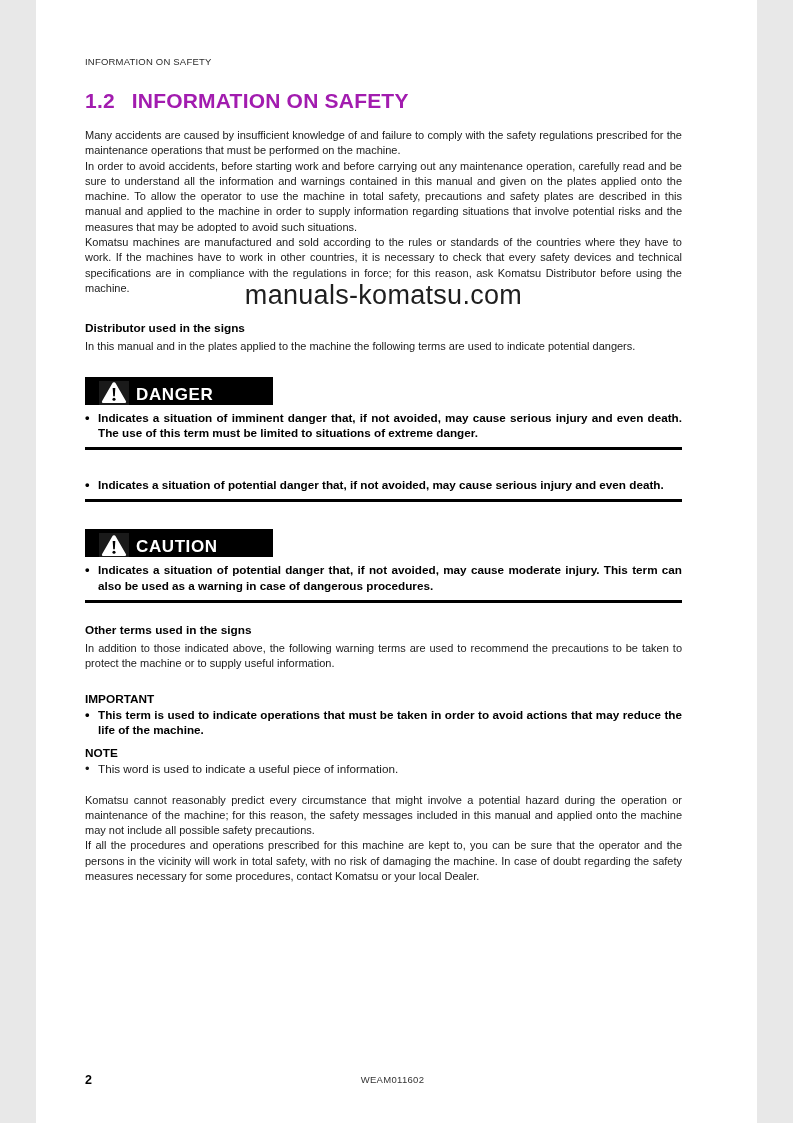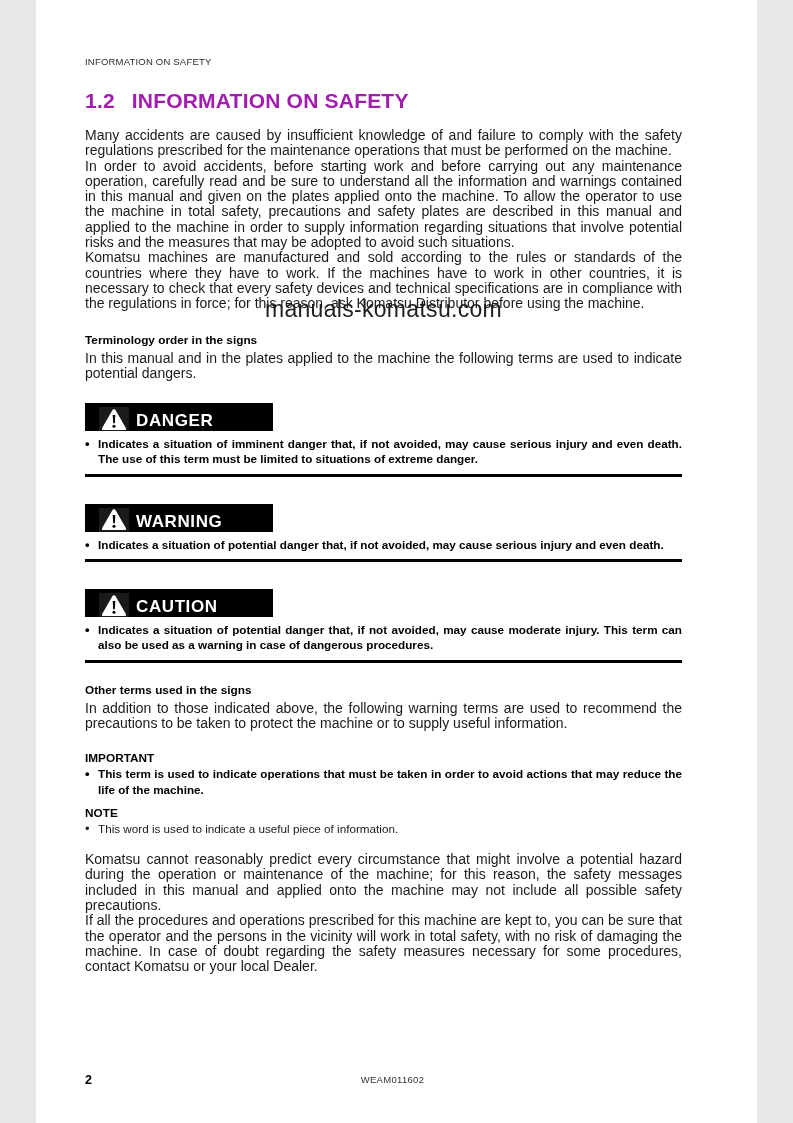--- a/index.html
+++ b/index.html
@@ -29,30 +29,30 @@
   .page-title {
     margin-top: 22px;
     font-size: 21px;
     font-weight: bold;
     color: #a21caf;
     letter-spacing: 0.2px;
   }
   .page-title .title-number { margin-right: 17px; }
 
   .body-text {
-    font-size: 14px;
+    font-size: 11px;
     line-height: 15.3px;
     text-align: justify;
   }
   .intro { margin-top: 15px; }
 
   .watermark {
     margin-top: -16px;
     text-align: center;
-    font-size: 23px;
+    font-size: 27px;
     color: #1f1f1f;
     letter-spacing: 0.3px;
     position: relative;
     z-index: 2;
   }
 
   .section-heading {
     font-size: 11.8px;
     font-weight: bold;
     color: #000;
@@ -157,21 +157,21 @@
 
     <div class="intro">
       <p class="body-text">Many accidents are caused by insufficient knowledge of and failure to comply with the safety regulations prescribed for the maintenance operations that must be performed on the machine.</p>
       <p class="body-text">In order to avoid accidents, before starting work and before carrying out any maintenance operation, carefully read and be sure to understand all the information and warnings contained in this manual and given on the plates applied onto the machine. To allow the operator to use the machine in total safety, precautions and safety plates are described in this manual and applied to the machine in order to supply information regarding situations that involve potential risks and the measures that may be adopted to avoid such situations.</p>
       <p class="body-text">Komatsu machines are manufactured and sold according to the rules or standards of the countries where they have to work. If the machines have to work in other countries, it is necessary to check that every safety devices and technical specifications are in compliance with the regulations in force; for this reason, ask Komatsu Distributor before using the machine.</p>
     </div>
 
     <div class="watermark">manuals-komatsu.com</div>
 
     <div class="terminology">
-      <div class="section-heading">Terminology order in the signs</div>
+      <div class="section-heading">Distributor used in the signs</div>
       <p class="body-text">In this manual and in the plates applied to the machine the following terms are used to indicate potential dangers.</p>
     </div>
 
     <div class="alert-section">
       <div class="alert-box">
         <span class="alert-icon-bg">
           <svg width="26" height="23" viewBox="0 0 32 28" aria-hidden="true">
             <path d="M16 1.5 C17 1.5 17.7 2 18.2 2.9 L30.6 24.4 C31.6 26.1 30.4 27 28.8 27 L3.2 27 C1.6 27 0.4 26.1 1.4 24.4 L13.8 2.9 C14.3 2 15 1.5 16 1.5 Z" fill="#ffffff"></path>
             <path d="M14.4 8.5 h3.2 l-0.6 10.2 h-2 z" fill="#000000"></path>
             <circle cx="16" cy="22.4" r="1.9" fill="#000000"></circle>
@@ -180,30 +180,20 @@
         <span class="alert-label">DANGER</span>
       </div>
       <div class="bullet-item bold-bullet">
         <span class="bullet-dot">•</span>
         <div class="bullet-text">Indicates a situation of imminent danger that, if not avoided, may cause serious injury and even death. The use of this term must be limited to situations of extreme danger.</div>
       </div>
       <div class="alert-rule"></div>
     </div>
 
     <div class="alert-section">
-      <div class="alert-box">
-        <span class="alert-icon-bg">
-          <svg width="26" height="23" viewBox="0 0 32 28" aria-hidden="true">
-            <path d="M16 1.5 C17 1.5 17.7 2 18.2 2.9 L30.6 24.4 C31.6 26.1 30.4 27 28.8 27 L3.2 27 C1.6 27 0.4 26.1 1.4 24.4 L13.8 2.9 C14.3 2 15 1.5 16 1.5 Z" fill="#ffffff"></path>
-            <path d="M14.4 8.5 h3.2 l-0.6 10.2 h-2 z" fill="#000000"></path>
-            <circle cx="16" cy="22.4" r="1.9" fill="#000000"></circle>
-          </svg>
-        </span>
-        <span class="alert-label">WARNING</span>
-      </div>
       <div class="bullet-item bold-bullet">
         <span class="bullet-dot">•</span>
         <div class="bullet-text">Indicates a situation of potential danger that, if not avoided, may cause serious injury and even death.</div>
       </div>
       <div class="alert-rule"></div>
     </div>
 
     <div class="alert-section">
       <div class="alert-box">
         <span class="alert-icon-bg">

